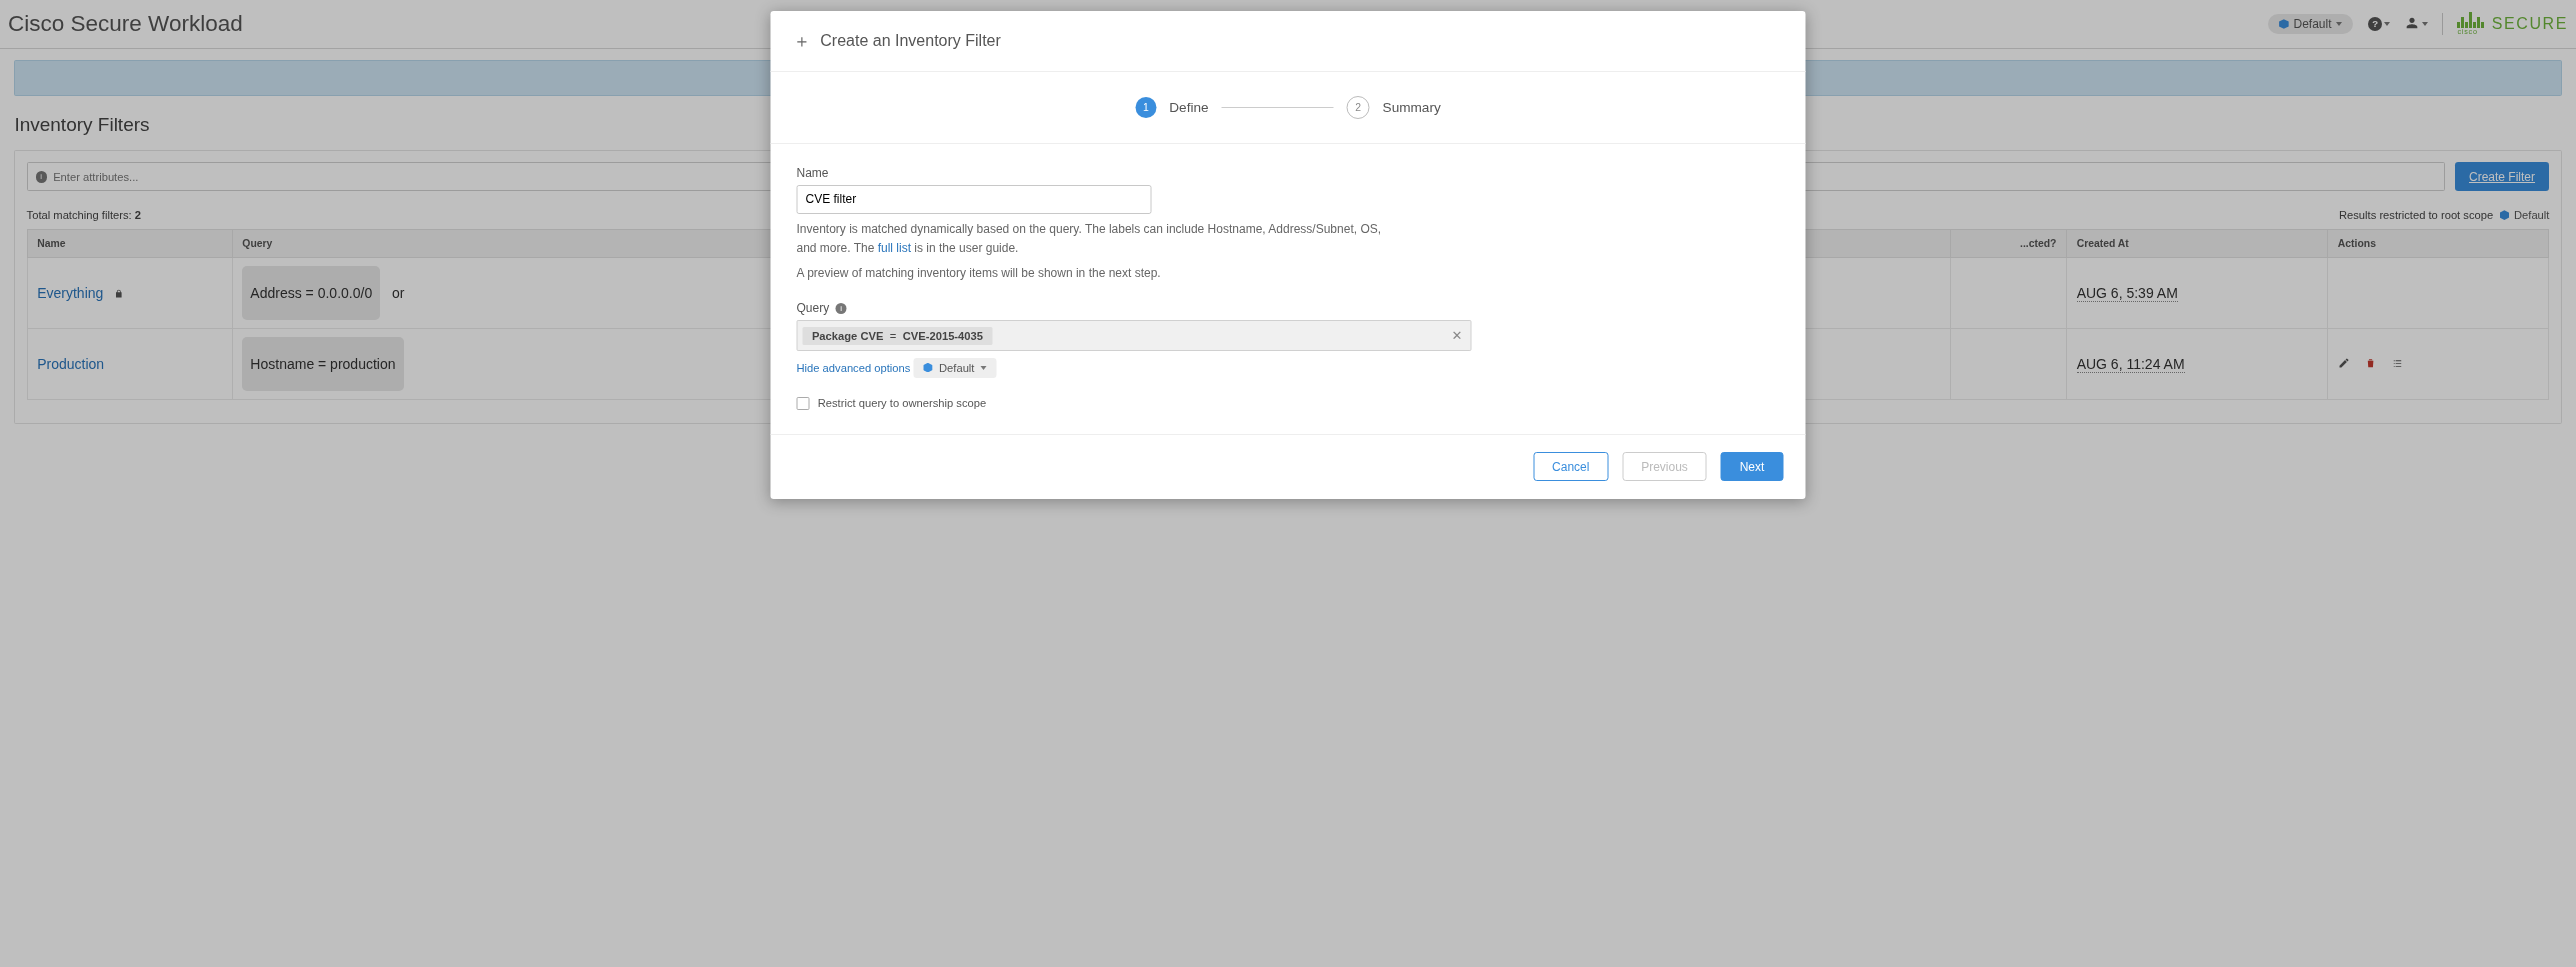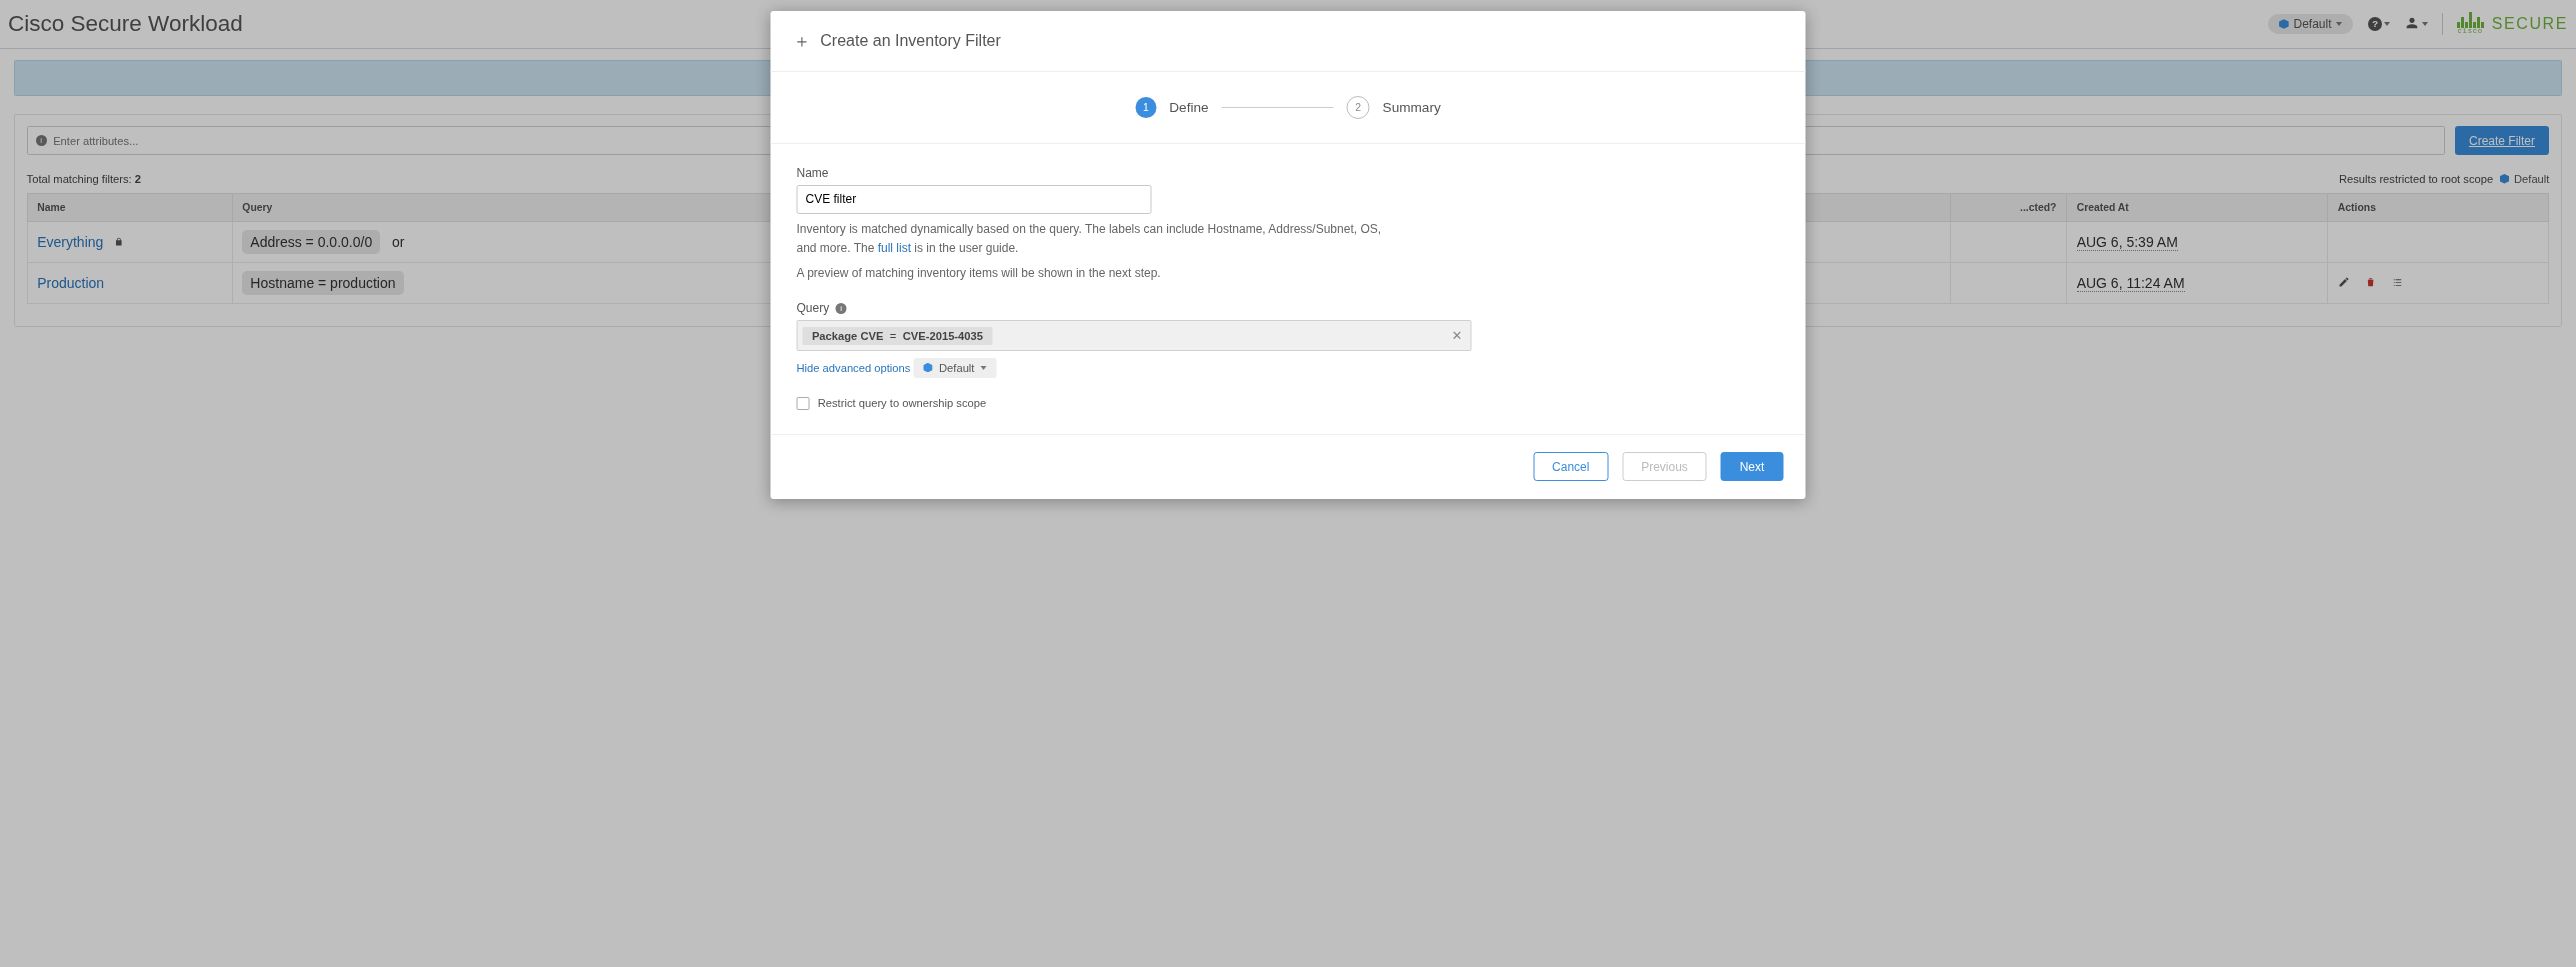--- a/index.html
+++ b/index.html
@@ -25,21 +25,21 @@
   .caret-down{width:0;height:0;border-left:3.2px solid transparent;border-right:3.2px solid transparent;border-top:4px solid #777;display:inline-block;}
   .scope-cube{width:9.6px;height:9.6px;background:#3a8edd;clip-path:polygon(50% 0,100% 25%,100% 75%,50% 100%,0 75%,0 25%);display:inline-block;}
   .icon-btn{display:flex;align-items:center;gap:1.6px;color:#555;}
   .help-icon{width:14.4px;height:14.4px;border-radius:50%;background:#555;color:#fff;display:flex;align-items:center;justify-content:center;font-weight:bold;font-size:9.6px;}
   .user-icon svg{width:16px;height:16px;fill:#555;}
   .divider-v{width:0.8px;height:22.5px;background:#ccc;}
   .cisco-logo{display:flex;align-items:center;gap:8px;}
   .cisco-bars{display:flex;align-items:flex-end;gap:1.6px;height:16px;}
   .cisco-bars span{width:2.4px;background:var(--cisco-green);}
   .cisco-bars span:nth-child(1){height:6.4px}.cisco-bars span:nth-child(2){height:11.2px}.cisco-bars span:nth-child(3){height:6.4px}.cisco-bars span:nth-child(4){height:16px}.cisco-bars span:nth-child(5){height:6.4px}.cisco-bars span:nth-child(6){height:11.2px}.cisco-bars span:nth-child(7){height:6.4px}
-  .cisco-word{font-size:7.2px;color:var(--cisco-green);letter-spacing:0.8px;line-height:1;font-family:Liberation Mono, monospace;}
+  .cisco-word{font-size:7.2px;color:var(--cisco-green);letter-spacing:0.8px;line-height:1;}
   .secure-word{color:var(--cisco-green);font-size:16px;letter-spacing:1.6px;font-weight:300;}
   
   .content{padding:11.2px 14.4px;}
   .blue-banner{height:34px;background:#cfe6f4;border:0.8px solid #b6d6ea;border-radius:1.6px;margin-bottom:17.7px;}
   .page-title{font-size:19px;font-weight:400;color:#444;margin:9.6px 0 14.4px 0;}
   .panel{border:0.8px solid #e4e4e4;border-radius:1.6px;padding:11.2px 11.2px 22.5px 11.2px;}
   .filter-bar{display:flex;align-items:center;justify-content:space-between;gap:9.6px;}
   .attr-input{flex:1;border:0.8px solid #d0d0d0;border-radius:1.6px;height:27px;display:flex;align-items:center;padding:0 8px;color:#777;gap:6.4px;}
   .info-dot{width:11.2px;height:11.2px;border-radius:50%;background:#777;color:#fff;font-size:8px;display:flex;align-items:center;justify-content:center;}
   .create-btn{background:var(--btn);color:#fff;border:none;border-radius:3.2px;height:29px;padding:0 14.4px;font-size:12px;text-decoration:underline;}
@@ -47,21 +47,21 @@
   .total{color:#444;}
   .total .num{font-weight:bold;}
   .results-scope{display:flex;align-items:center;gap:6.4px;color:#444;}
   .scope-chip{display:flex;align-items:center;gap:4.8px;color:#555;}
   
   table{width:100%;border-collapse:collapse;}
   thead th{background:#f0f0f0;color:#555;font-weight:600;text-align:left;padding:8px 9.6px;border:0.8px solid #e0e0e0;font-size:10.4px;}
   tbody td{padding:8px 9.6px;border:0.8px solid #eaeaea;font-size:14px;}
   td.col-name{color:var(--link);width:185px;}
   .lock-icon{margin-left:6.4px;color:#555;}
-  .query-chip{background:var(--chip);padding:4px 8px;border-radius:5px;display:inline-block;}
+  .query-chip{background:var(--chip);padding:19px 8px;border-radius:5px;display:inline-block;}
   .query-or{margin:0 8px;}
   td.col-date{width:241px;}
   td.col-date .date{border-bottom:0.8px dotted #888;}
   td.col-actions{width:160px;}
   .act-icon{margin-right:11.2px;color:#555;cursor:pointer;}
   .act-icon.trash{color:#c53a2f;}
   
   .mask{position:absolute;inset:0;background:var(--overlay);}
   .modal{position:absolute;top:11.2px;left:50%;transform:translateX(-50%);width:1035px;background:#fff;border-radius:3.2px;box-shadow:0 2.4px 14.4px rgba(0,0,0,.3);}
   .modal-header{padding:17.7px 22.5px;display:flex;align-items:center;gap:9.6px;border-bottom:0.8px solid #eee;}
@@ -133,20 +133,21 @@
           </div>
           <div class="cisco-word">cisco</div>
         </div>
         <div class="secure-word">SECURE</div>
       </div>
     </div>
   </div>
 
   <div class="content">
     <div class="blue-banner"></div>
+    <div class="page-title">Inventory Filters</div>
 
     <div class="panel">
       <div class="filter-bar">
         <div class="attr-input">
           <span class="info-dot">i</span>
           <span>Enter attributes...</span>
         </div>
         <button class="create-btn">Create Filter</button>
       </div>
 

